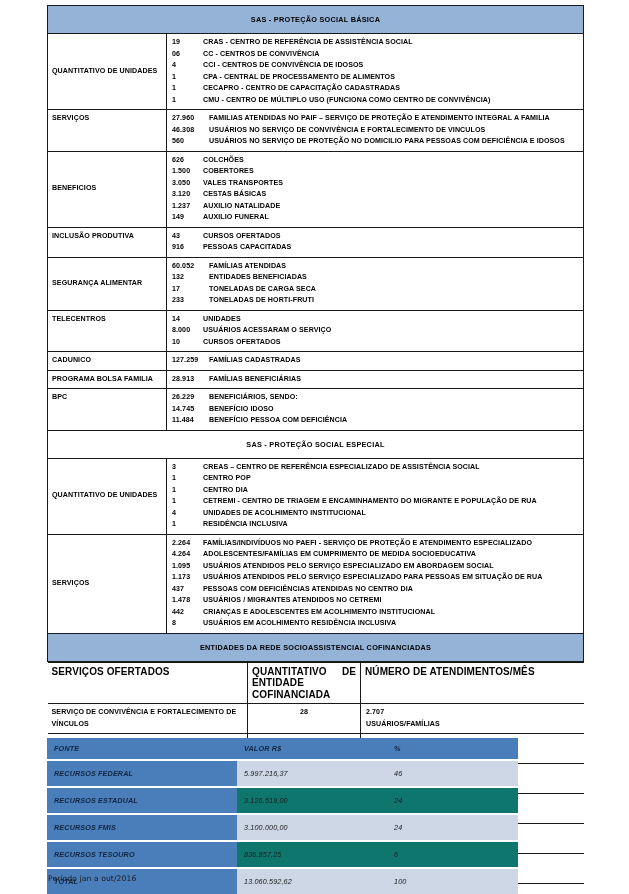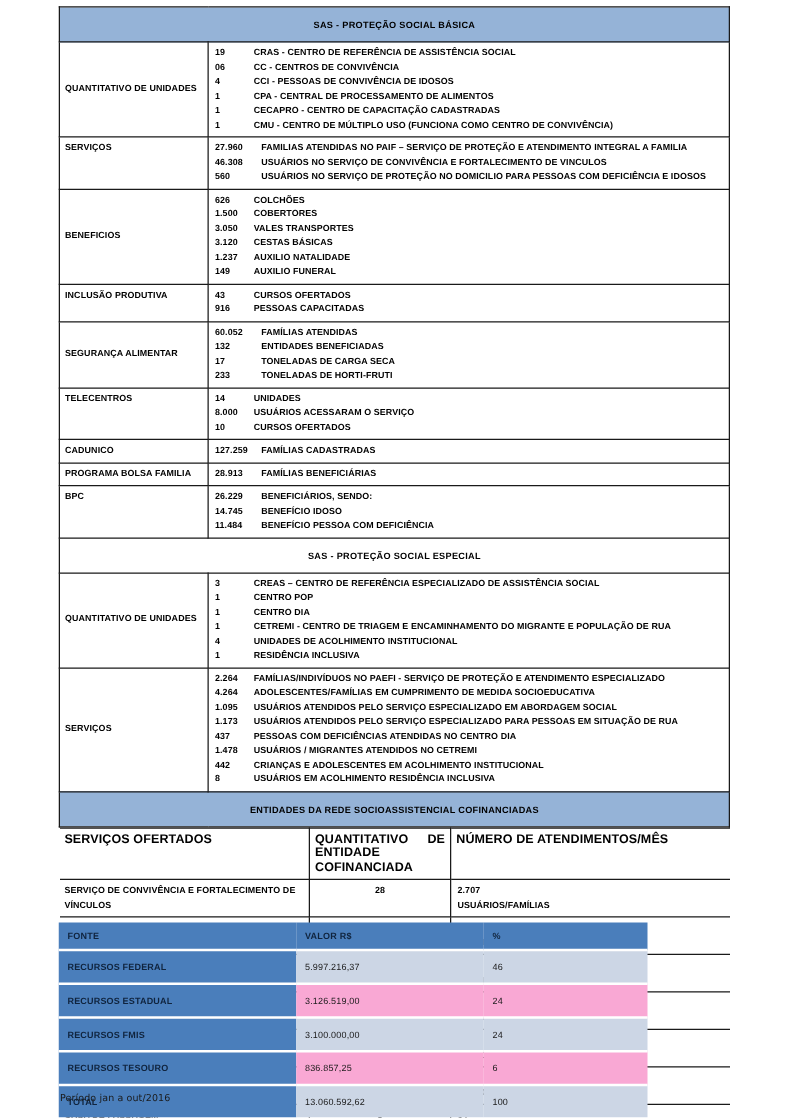--- a/index.html
+++ b/index.html
@@ -135,20 +135,21 @@
     position: absolute;
     left: 47px;
     top: 738px;
     width: 471px;
     border-collapse: collapse;
     table-layout: fixed;
   }
   .fin-table td {
     border: none;
     padding: 0;
+    font-style: italic;
   }
   .fin-col-a { width: 190px; }
   .fin-col-b { width: 150px; }
   .fin-col-c { width: 131px; }
 
   .fin-header td {
     background: #4a7ebb;
     font-size: 7.2px;
     font-weight: bold;
     color: #10243e;
@@ -172,21 +173,21 @@
   }
   .fin-row .fin-val,
   .fin-row .fin-pct {
     font-weight: normal;
     color: #1a1a1a;
     border-top: 2px solid #ffffff;
   }
   .fin-row.shade-a .fin-val,
   .fin-row.shade-a .fin-pct { background: #ccd6e5; }
   .fin-row.shade-b .fin-val,
-  .fin-row.shade-b .fin-pct { background: #f9a8d4; }
+  .fin-row.shade-b .fin-pct { background: #0f766e; }
 
   .footer-note {
     position: absolute;
     left: 48px;
     top: 874px;
     font-size: 7.6px;
     font-family: "DejaVu Sans", sans-serif;
     color: #1a1a1a;
     letter-spacing: 0.1px;
   }
@@ -211,21 +212,21 @@
             <div class="vrow">
               <span class="vnum">19</span>
               <span class="vtxt">CRAS - CENTRO DE REFERÊNCIA DE ASSISTÊNCIA SOCIAL</span>
             </div>
             <div class="vrow">
               <span class="vnum">06</span>
               <span class="vtxt">CC - CENTROS DE CONVIVÊNCIA</span>
             </div>
             <div class="vrow">
               <span class="vnum">4</span>
-              <span class="vtxt">CCI - PESSOAS DE CONVIVÊNCIA DE IDOSOS</span>
+              <span class="vtxt">CCI - CENTROS DE CONVIVÊNCIA DE IDOSOS</span>
             </div>
             <div class="vrow">
               <span class="vnum">1</span>
               <span class="vtxt">CPA - CENTRAL DE PROCESSAMENTO DE ALIMENTOS</span>
             </div>
             <div class="vrow">
               <span class="vnum">1</span>
               <span class="vtxt">CECAPRO - CENTRO DE CAPACITAÇÃO CADASTRADAS</span>
             </div>
             <div class="vrow">

